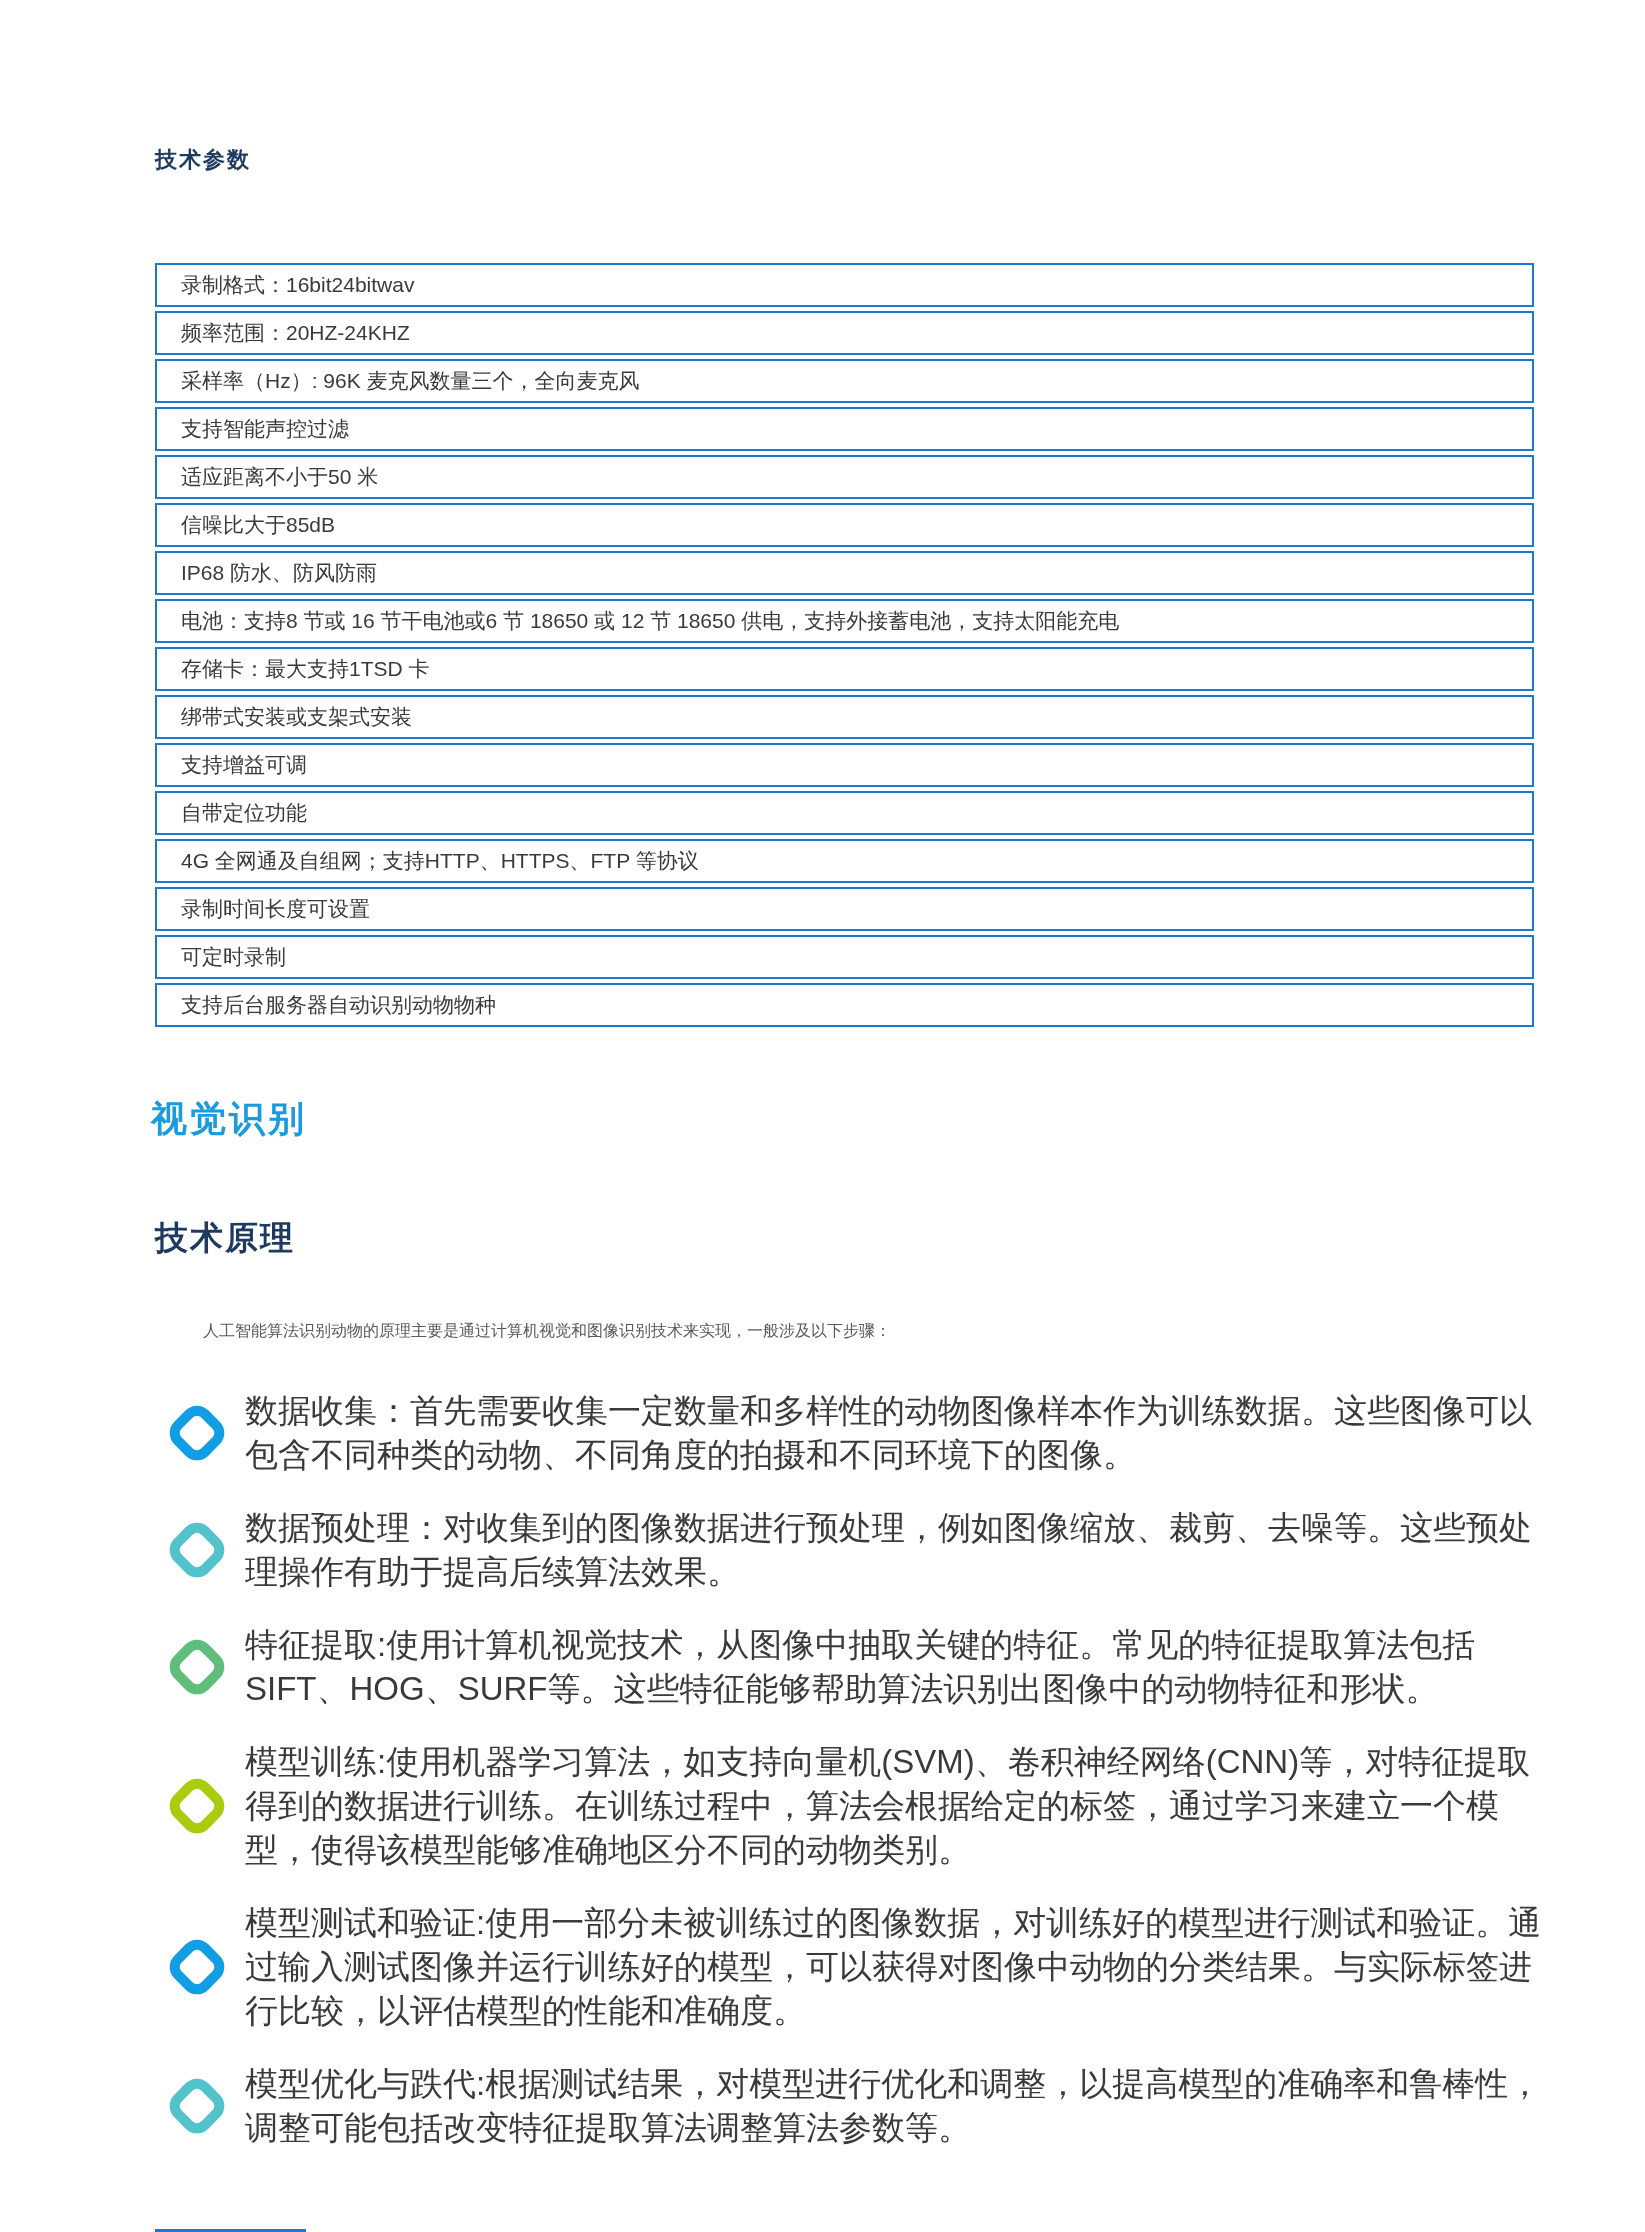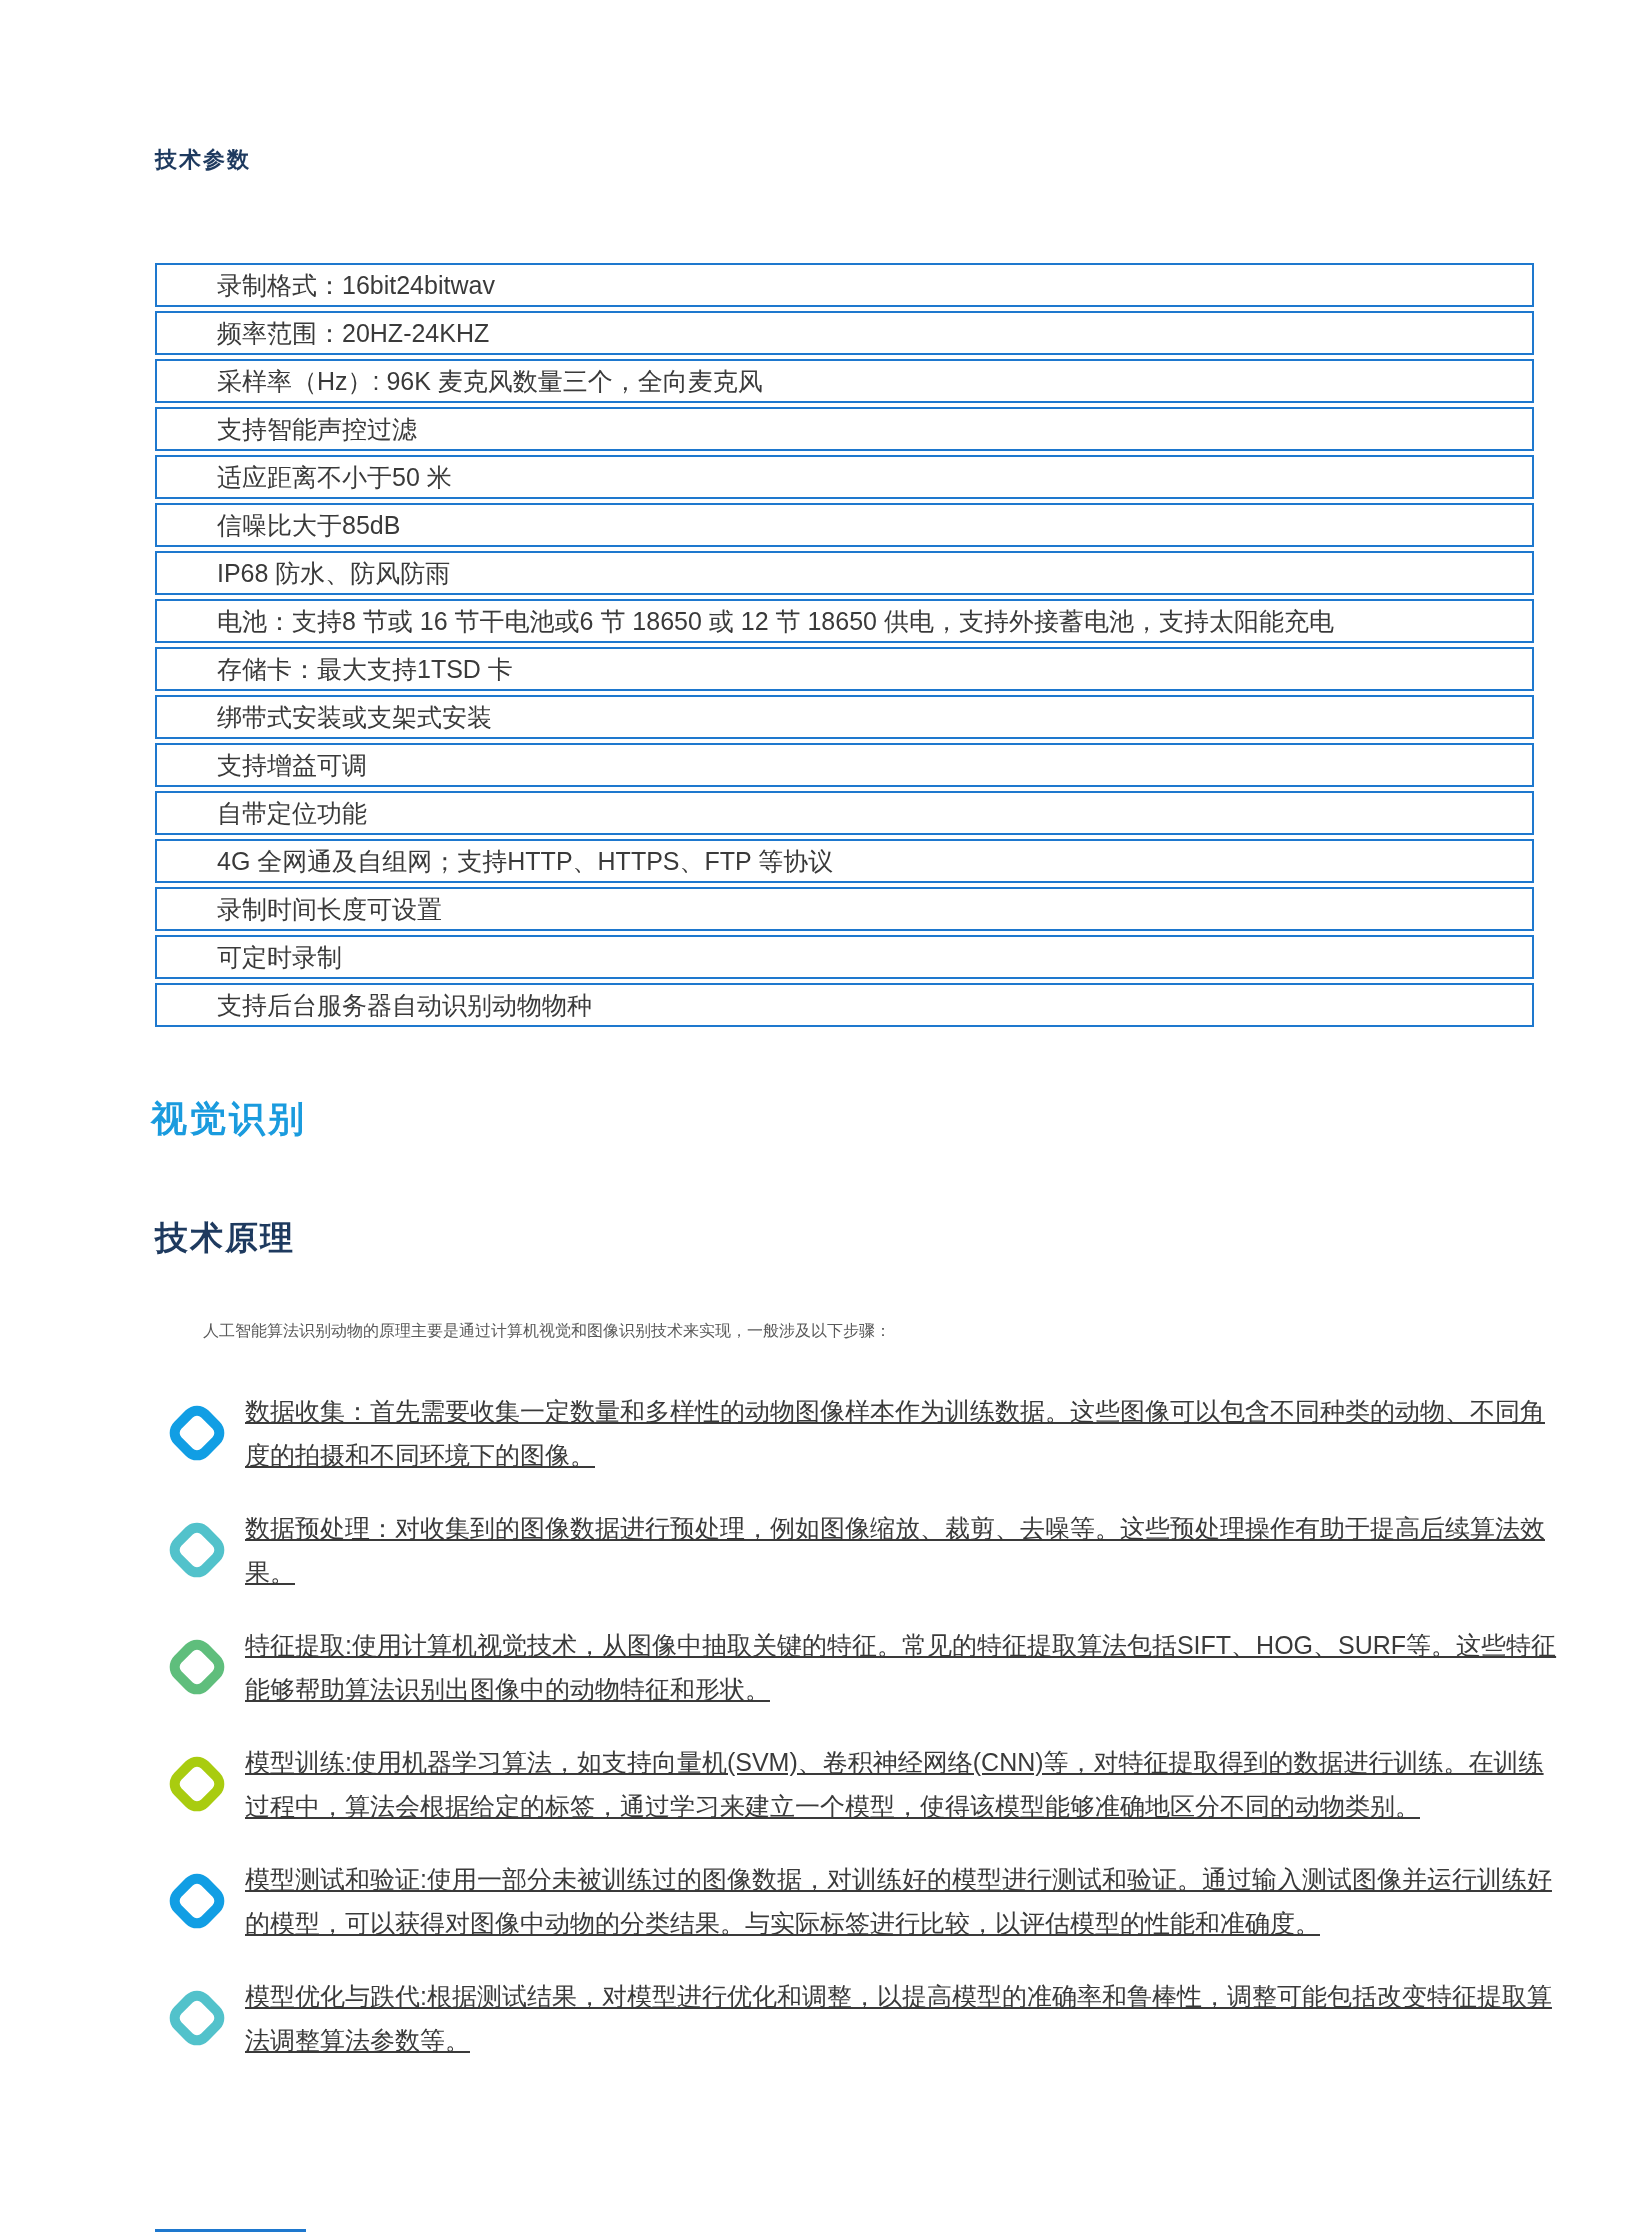--- a/index.html
+++ b/index.html
@@ -37,23 +37,22 @@
   .spec-row{
     height:44px;
     margin-bottom:4px;
     border:2px solid var(--border-blue);
     background:#ffffff;
     display:flex;
     align-items:center;
     padding-left:24px;
   }
   .spec-row-text{
-    font-size:25px;
+    font-size:21px;
     color:var(--body-text);
-    margin-left:36px;
   }
   .h-visual{
     position:absolute;
     left:151px;
     top:1095px;
     font-size:36px;
     font-weight:bold;
     color:var(--blue);
     letter-spacing:3px;
   }
@@ -96,25 +95,24 @@
   .step-icon{
     width:48px;
     height:48px;
     border:10px solid #119ee4;
     border-radius:16px;
     transform:rotate(45deg);
     background:#ffffff;
   }
   .step-text{
     flex:1;
-    font-size:25px;
+    font-size:33px;
     line-height:44px;
     color:var(--body-text);
     padding-left:6px;
-    text-decoration:underline;
   }
   .bottom-edge{
     position:absolute;
     left:155px;
     bottom:0;
     width:151px;
     height:4px;
     background:var(--border-blue);
   }
 </style>

